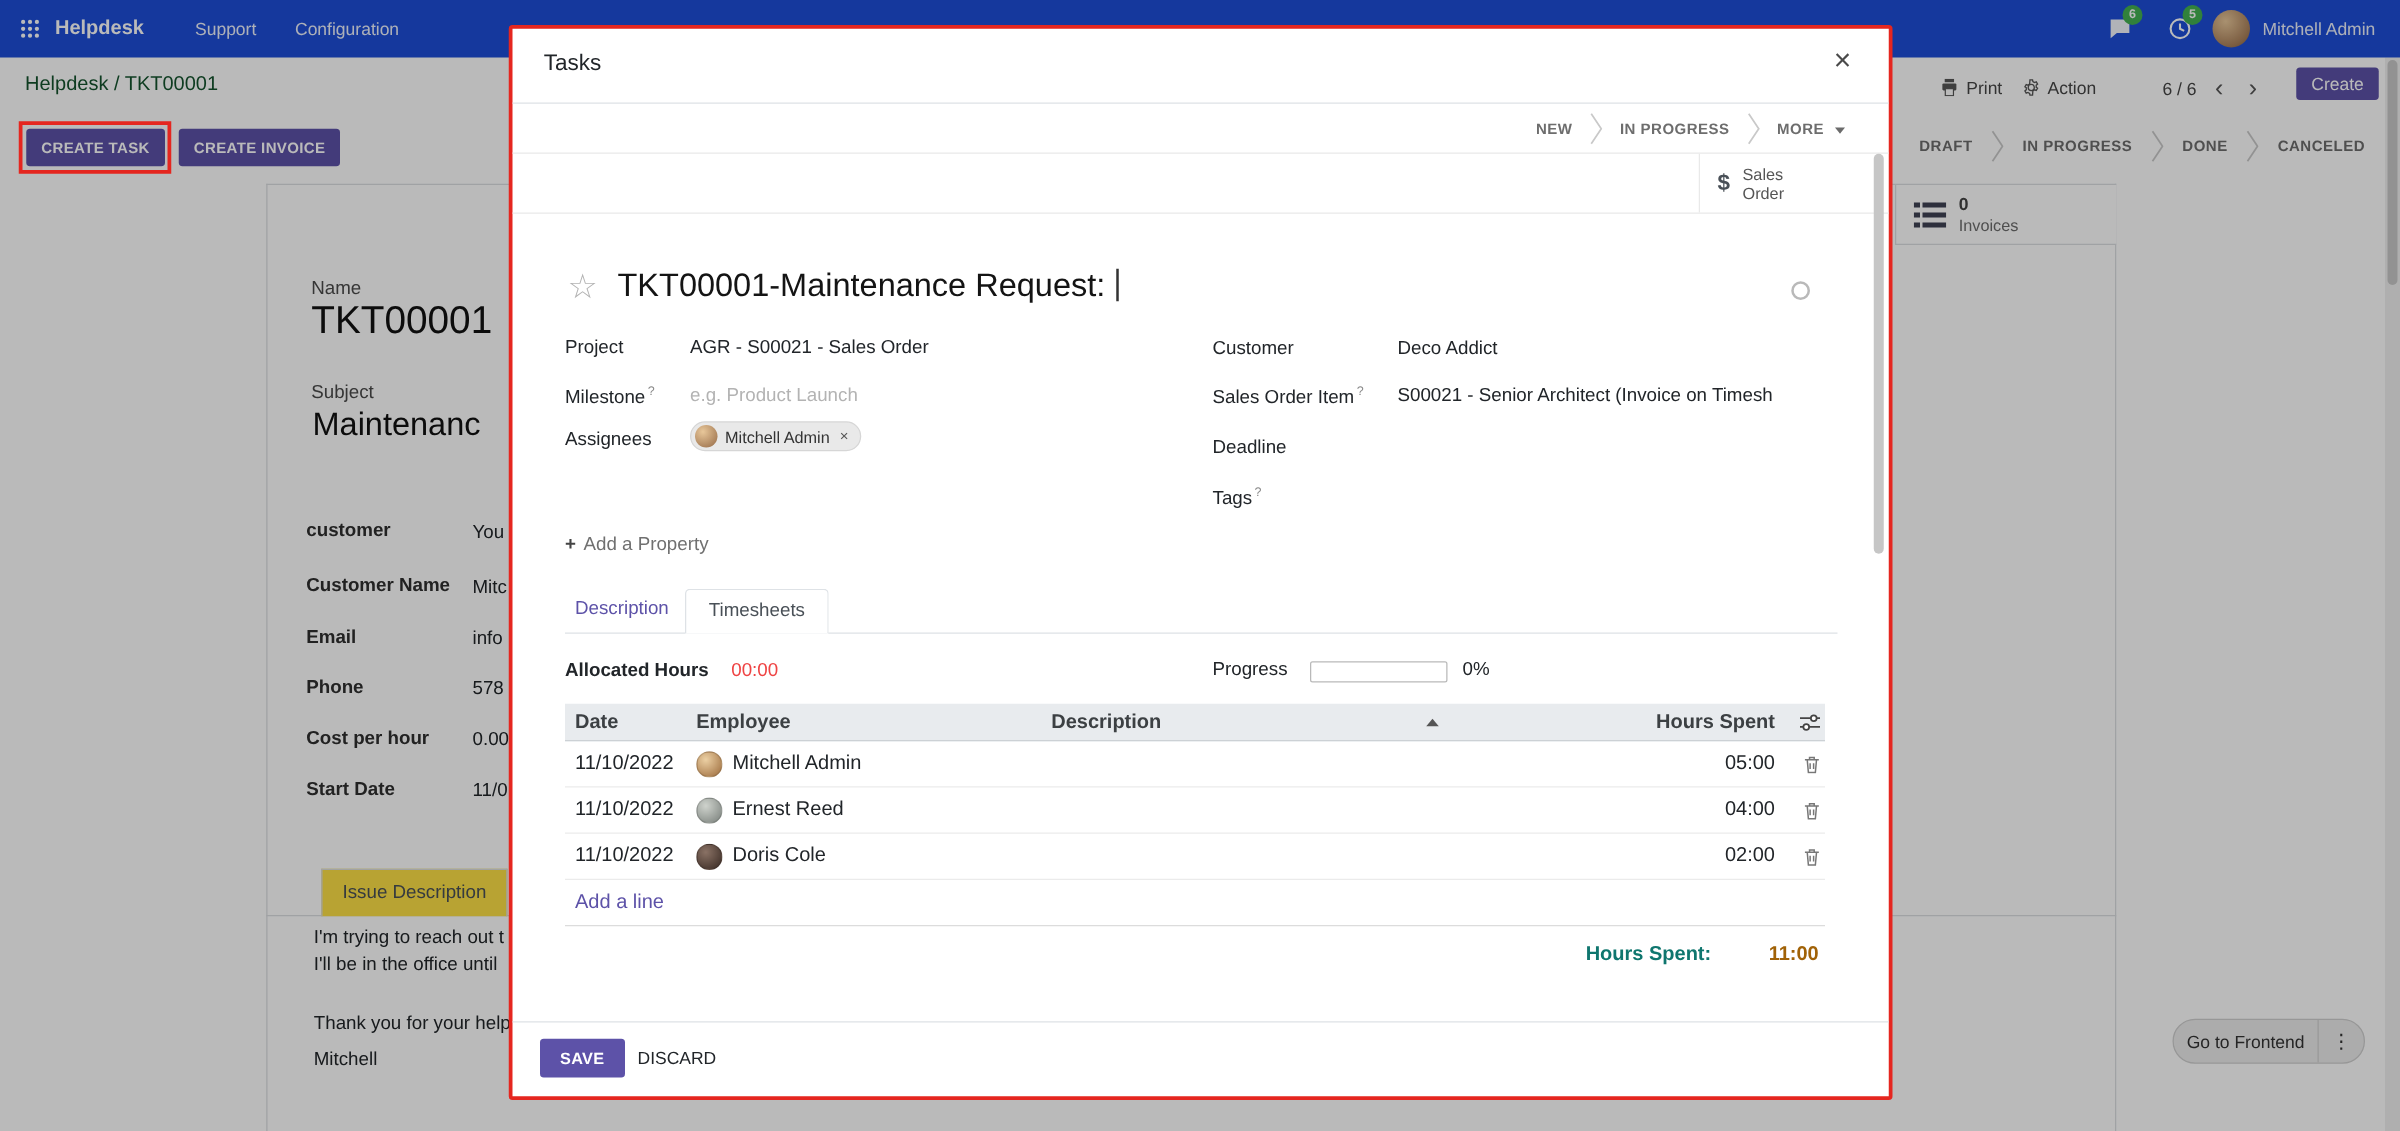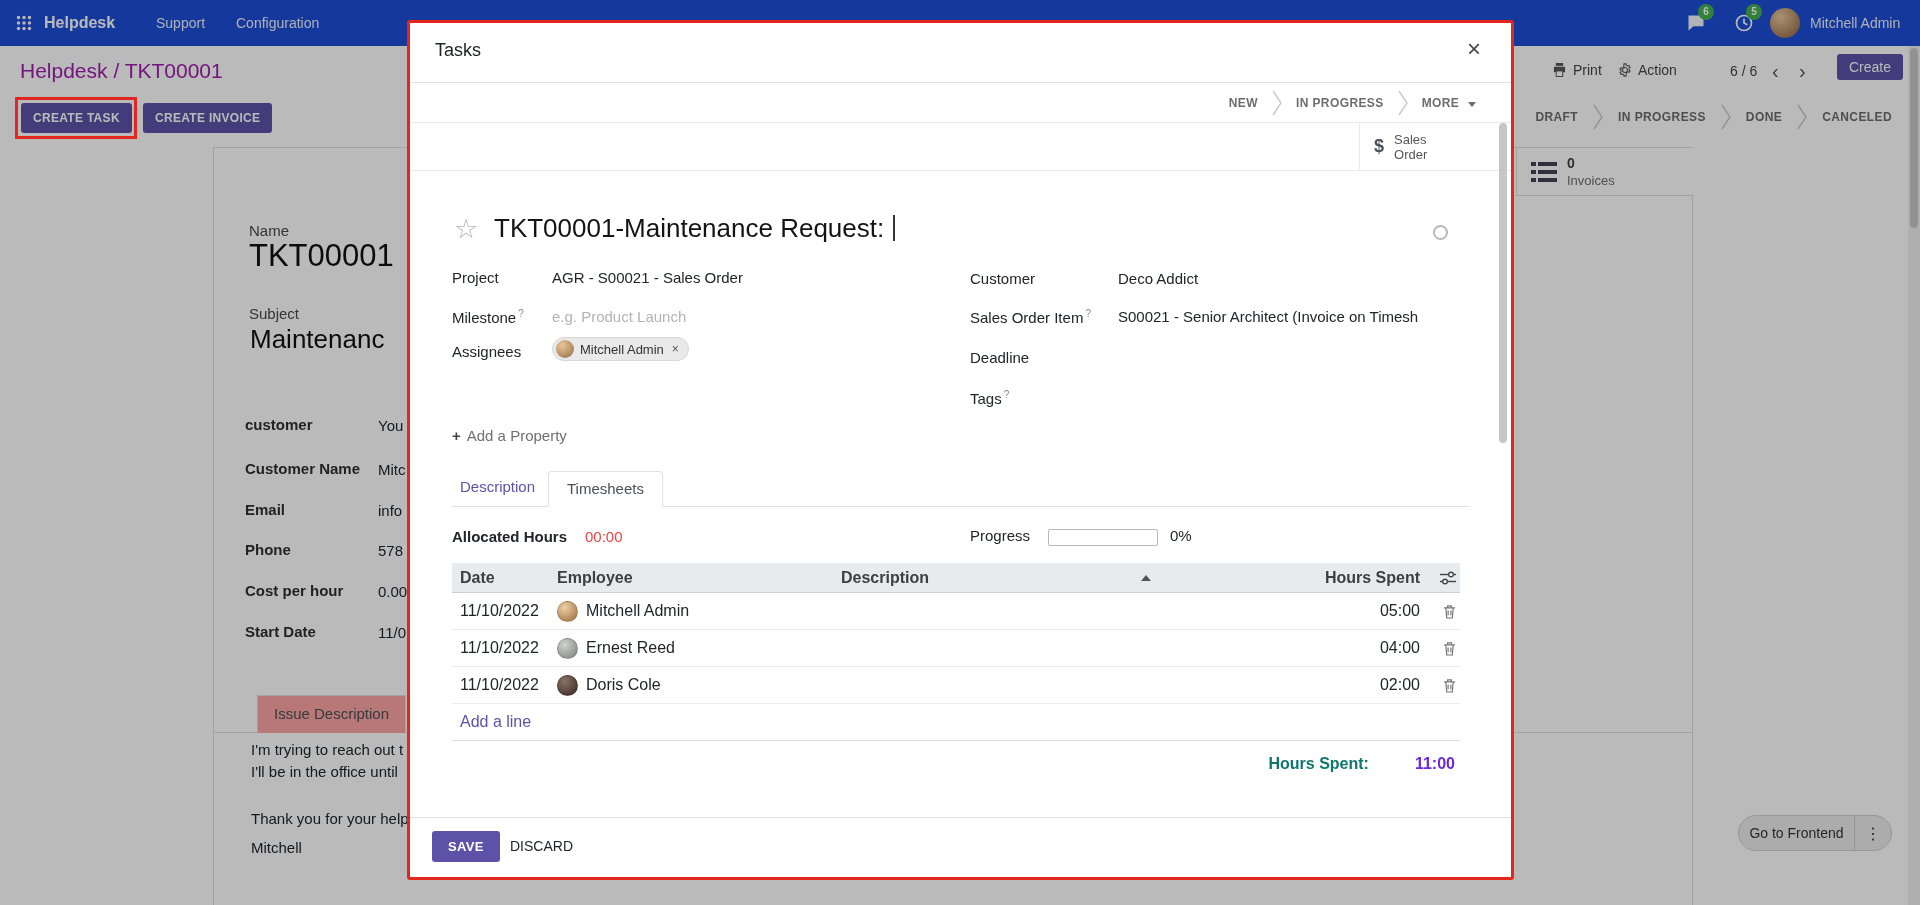--- a/index.html
+++ b/index.html
@@ -9,35 +9,35 @@
   .abs { position:absolute; }
 
   
   .navbar { position:absolute; left:0; top:0; width:1920px; height:46px; background:#1d4ed8; z-index:1; }
   .nav-text { position:absolute; top:0; line-height:46px; font-size:14px; color:rgba(255,255,255,.92); cursor:default; white-space:nowrap; }
   .brand { font-weight:bold; font-size:16px; color:#fff; }
   .badge { position:absolute; min-width:16px; height:16px; border-radius:8px; background:#44b152; color:#fff; font-size:10px; font-weight:bold; line-height:16px; text-align:center; padding:0 4px; }
   .avatar-nav { position:absolute; width:30px; height:30px; border-radius:50%; background:radial-gradient(circle at 35% 30%, #e8c79a, #a9805a 70%, #7d5c3e); }
 
   .control-area { position:absolute; left:0; top:46px; width:1920px; height:101px; background:#fff; }
-  .breadcrumb { position:absolute; font-size:21px; color:#a21caf; white-space:nowrap; }
+  .breadcrumb { position:absolute; font-size:16px; color:#14532d; white-space:nowrap; }
   .cp-link { position:absolute; display:flex; align-items:center; gap:6px; font-size:14px; color:#454545; white-space:nowrap; }
   .pager-arrow { position:absolute; font-size:20px; color:#555; line-height:20px; }
   .btn-primary { background:#5d52a8; color:#fff; border:none; border-radius:3px; font-size:14px; padding:5px 12px; cursor:pointer; white-space:nowrap; }
   .btn-action { position:absolute; background:#5d52a8; color:#fff; border:none; border-radius:3px; font-size:12px; font-weight:bold; letter-spacing:.3px; padding:8px 12px; cursor:pointer; white-space:nowrap; }
   .stagebar { position:absolute; display:flex; align-items:center; gap:15px; height:34px; }
   .stage-item { font-size:12px; font-weight:bold; color:#6d6d6d; letter-spacing:.4px; white-space:nowrap; cursor:pointer; }
 
   .sheet { position:absolute; left:213px; top:147px; width:1480px; height:758px; background:#fff; border:1px solid #dcdee1; border-bottom:none; }
   .btnbox-bg { position:absolute; left:1516px; top:148px; width:177px; height:48px; border-left:1px solid #dcdee1; border-bottom:1px solid #dcdee1; display:flex; align-items:center; gap:10px; padding-left:14px; cursor:pointer; background:#fff; }
   .bg-label { position:absolute; font-size:15px; font-weight:bold; color:#2f2f2f; white-space:nowrap; }
   .bg-label-plain { position:absolute; font-size:15px; color:#4a4a4a; white-space:nowrap; }
   .bg-value { position:absolute; font-size:15px; color:#212529; white-space:nowrap; }
   .bg-big { position:absolute; color:#111; white-space:nowrap; }
-  .desc-tab { position:absolute; left:257px; top:695px; height:38px; background:#fca5a5; border:1px solid #dcdee1; border-bottom:none; padding:0 16px; line-height:36px; font-size:15px; color:#495057; z-index:2; }
+  .desc-tab { position:absolute; left:257px; top:695px; height:38px; background:#fde047; border:1px solid #dcdee1; border-bottom:none; padding:0 16px; line-height:36px; font-size:15px; color:#495057; z-index:2; }
   .desc-line { position:absolute; font-size:15px; color:#212529; white-space:nowrap; }
   .hline { position:absolute; border-top:1px solid #dcdee1; }
 
   .frontend-pill { position:absolute; left:1738px; top:815px; width:154px; height:36px; border:1px solid #cfcfcf; border-radius:18px; background:#ececec; display:flex; align-items:stretch; overflow:hidden; cursor:pointer; }
   .frontend-label { flex:1; display:flex; align-items:center; justify-content:center; font-size:14px; color:#333; border-right:1px solid #cfcfcf; white-space:nowrap; }
   .frontend-dots { width:36px; display:flex; align-items:center; justify-content:center; font-size:16px; color:#333; }
 
   .page-scroll-track { position:absolute; left:1908px; top:46px; width:12px; height:859px; background:#f0f0f0; }
   .page-scroll-thumb { position:absolute; left:1910px; top:48px; width:8px; height:180px; background:#c9c9c9; border-radius:4px; }
 
@@ -87,21 +87,21 @@
   .c-date { width:105px; padding-left:8px; }
   .c-emp { width:284px; display:flex; align-items:center; gap:8px; }
   .c-desc { width:300px; }
   .c-sort { width:46px; display:flex; justify-content:flex-start; }
   .c-hours { width:233px; text-align:right; }
   .c-act { width:40px; display:flex; justify-content:flex-end; padding-right:4px; }
   .caret-up { width:0; height:0; border-left:5px solid transparent; border-right:5px solid transparent; border-bottom:6px solid #555; }
   .ts-addline { display:flex; align-items:center; height:37px; border-bottom:1px solid #dcdcdc; padding-left:8px; color:#5d52a8; cursor:pointer; }
   .ts-total { display:flex; justify-content:flex-end; align-items:baseline; gap:46px; padding:14px 5px 0 0; }
   .ts-total .t-label { font-weight:bold; color:#0f766e; }
-  .ts-total .t-value { font-weight:bold; color:#6d28d9; }
+  .ts-total .t-value { font-weight:bold; color:#a16207; }
 
   .m-footer { position:absolute; left:0; top:794px; width:100%; height:60px; border-top:1px solid #dee2e6; }
   .btn-save { position:absolute; left:22px; top:13px; background:#5d52a8; color:#fff; border:none; border-radius:3px; font-size:13px; font-weight:bold; letter-spacing:.3px; padding:8px 16px; cursor:pointer; }
   .btn-discard { position:absolute; left:100px; top:20px; font-size:14px; color:#212529; cursor:pointer; background:none; border:none; }
   .m-scroll-thumb { position:absolute; left:1089px; top:100px; width:8px; height:320px; background:#c6c6c6; border-radius:4px; }
 
   .sep-chevron { flex:none; }
 </style>
 </head>
 <body>

